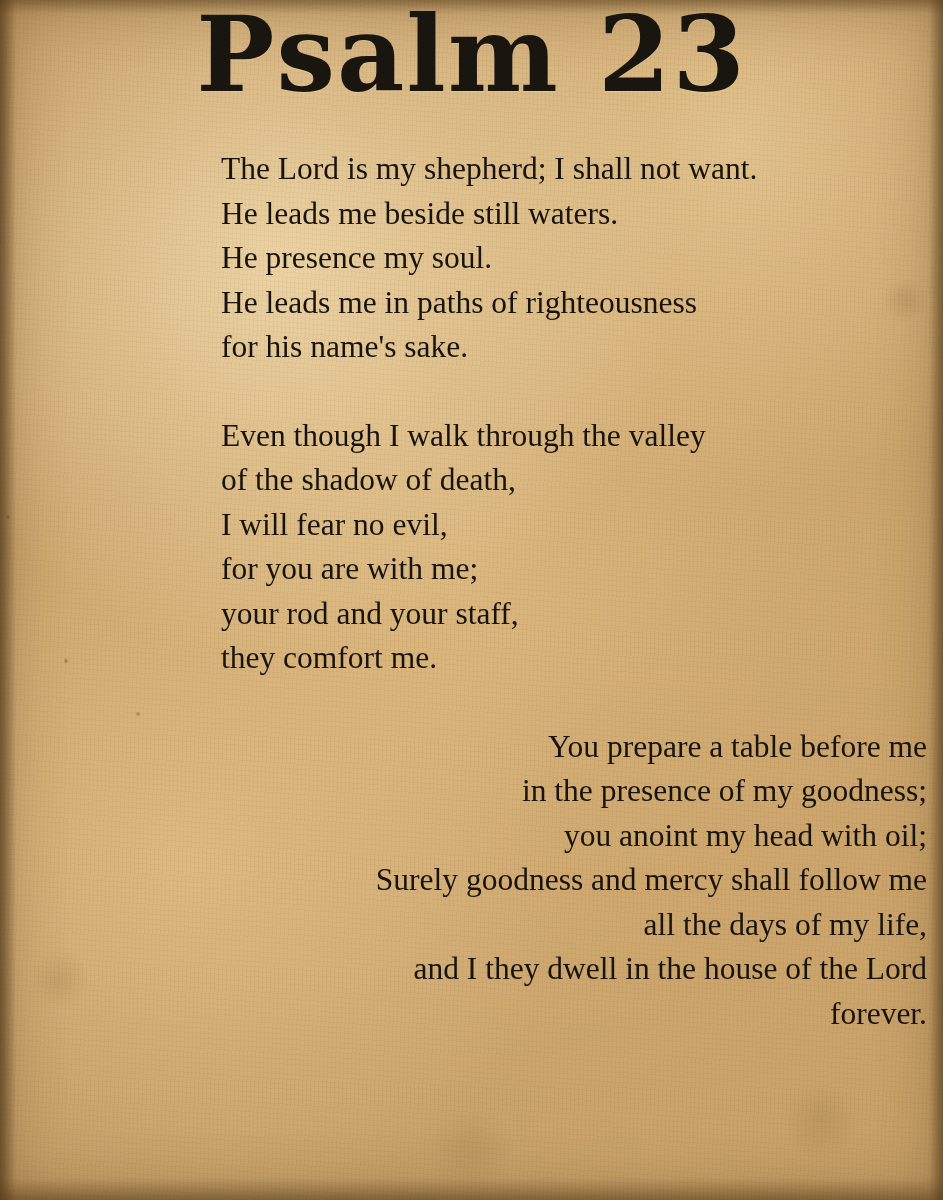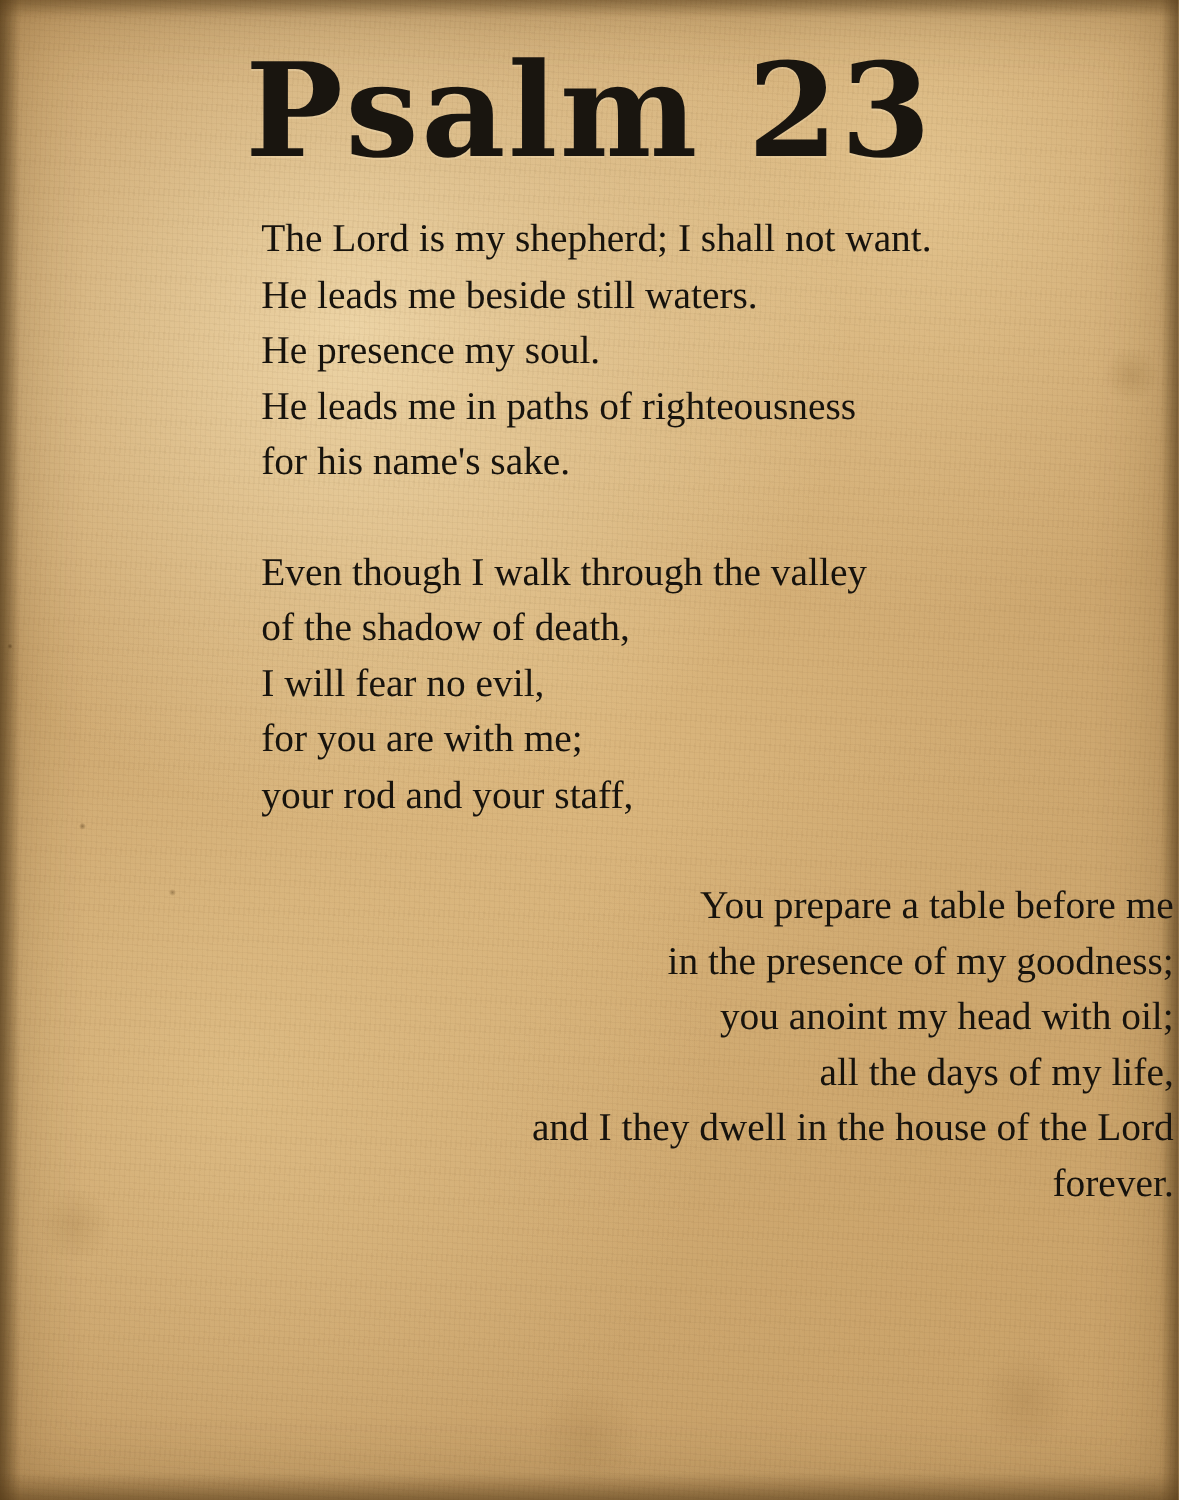--- a/index.html
+++ b/index.html
@@ -95,33 +95,32 @@
   }
 
   .content {
     position: relative;
     z-index: 5;
     padding: 0;
   }
 
   .title {
     margin: 0;
-    padding-top: 34px;
     text-align: center;
     font-family: "DejaVu Serif", "Liberation Serif", serif;
     font-weight: 700;
     font-size: 104px;
     line-height: 1.05;
     letter-spacing: 2px;
     color: #19150f;
     text-shadow: 0 1px 0 rgba(255, 240, 205, 0.25);
   }
 
   .verses {
-    margin: 4px;
+    margin: 16px;
     padding: 22px 0 0 205px;
     color: #17130d;
     font-family: "Liberation Serif", serif;
     font-size: 31.5px;
     line-height: 44.5px;
   }
 
   .stanza {
     margin: 0 0 44px 0;
   }
@@ -157,26 +156,28 @@
         <div class="line">He leads me in paths of righteousness</div>
         <div class="line">for his name's sake.</div>
       </div>
 
       <div class="stanza">
         <div class="line">Even though I walk through the valley</div>
         <div class="line">of the shadow of death,</div>
         <div class="line">I will fear no evil,</div>
         <div class="line">for you are with me;</div>
         <div class="line">your rod and your staff,</div>
+        <div class="line">they comfort me.</div>
       </div>
 
       <div class="stanza">
         <div class="line">You prepare a table before me</div>
         <div class="line">in the presence of my goodness;</div>
         <div class="line">you anoint my head with oil;</div>
+        <div class="line">Surely goodness and mercy shall follow me</div>
         <div class="line">all the days of my life,</div>
         <div class="line">and I they dwell in the house of the Lord</div>
         <div class="line">forever.</div>
       </div>
 
     </div>
   </div>
 </div>
 
 </body></html>

